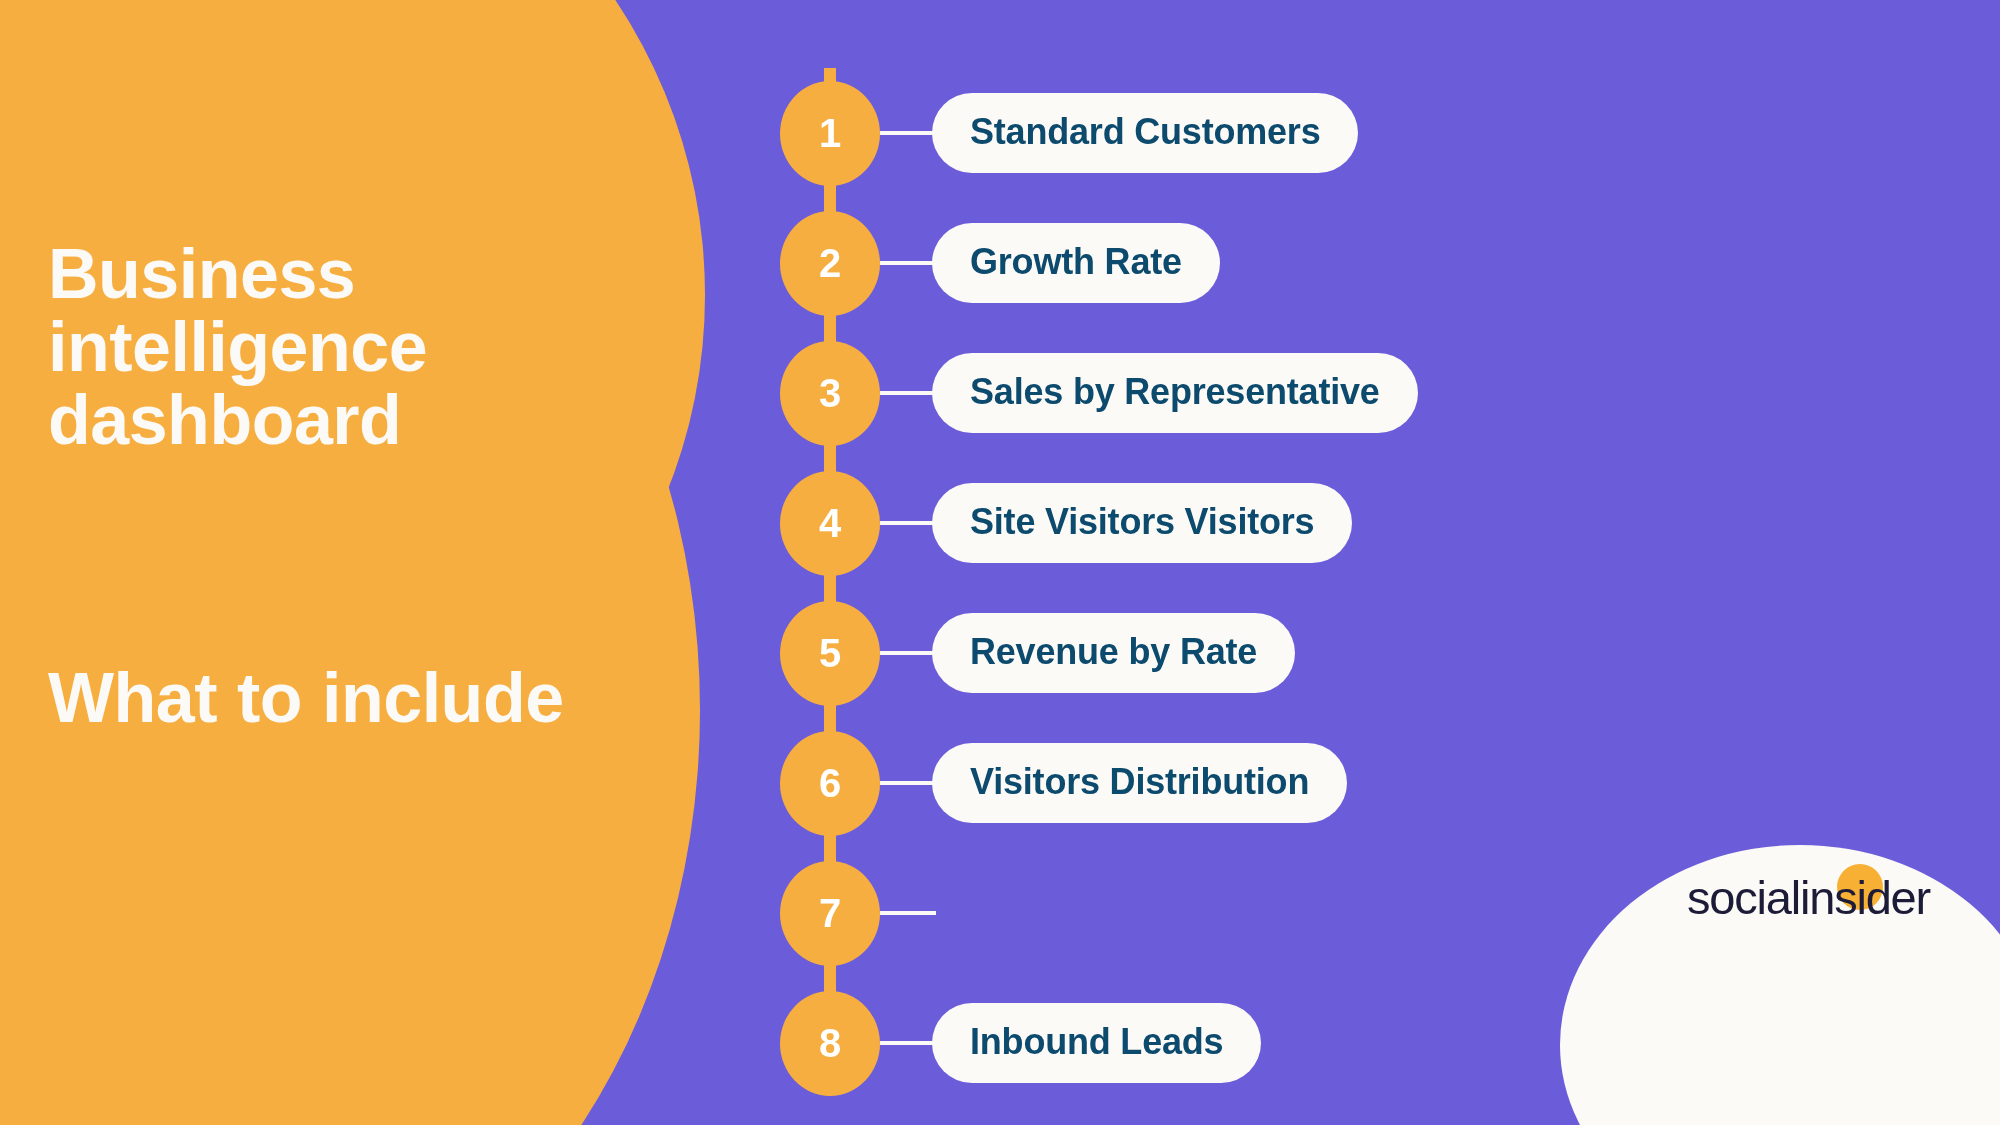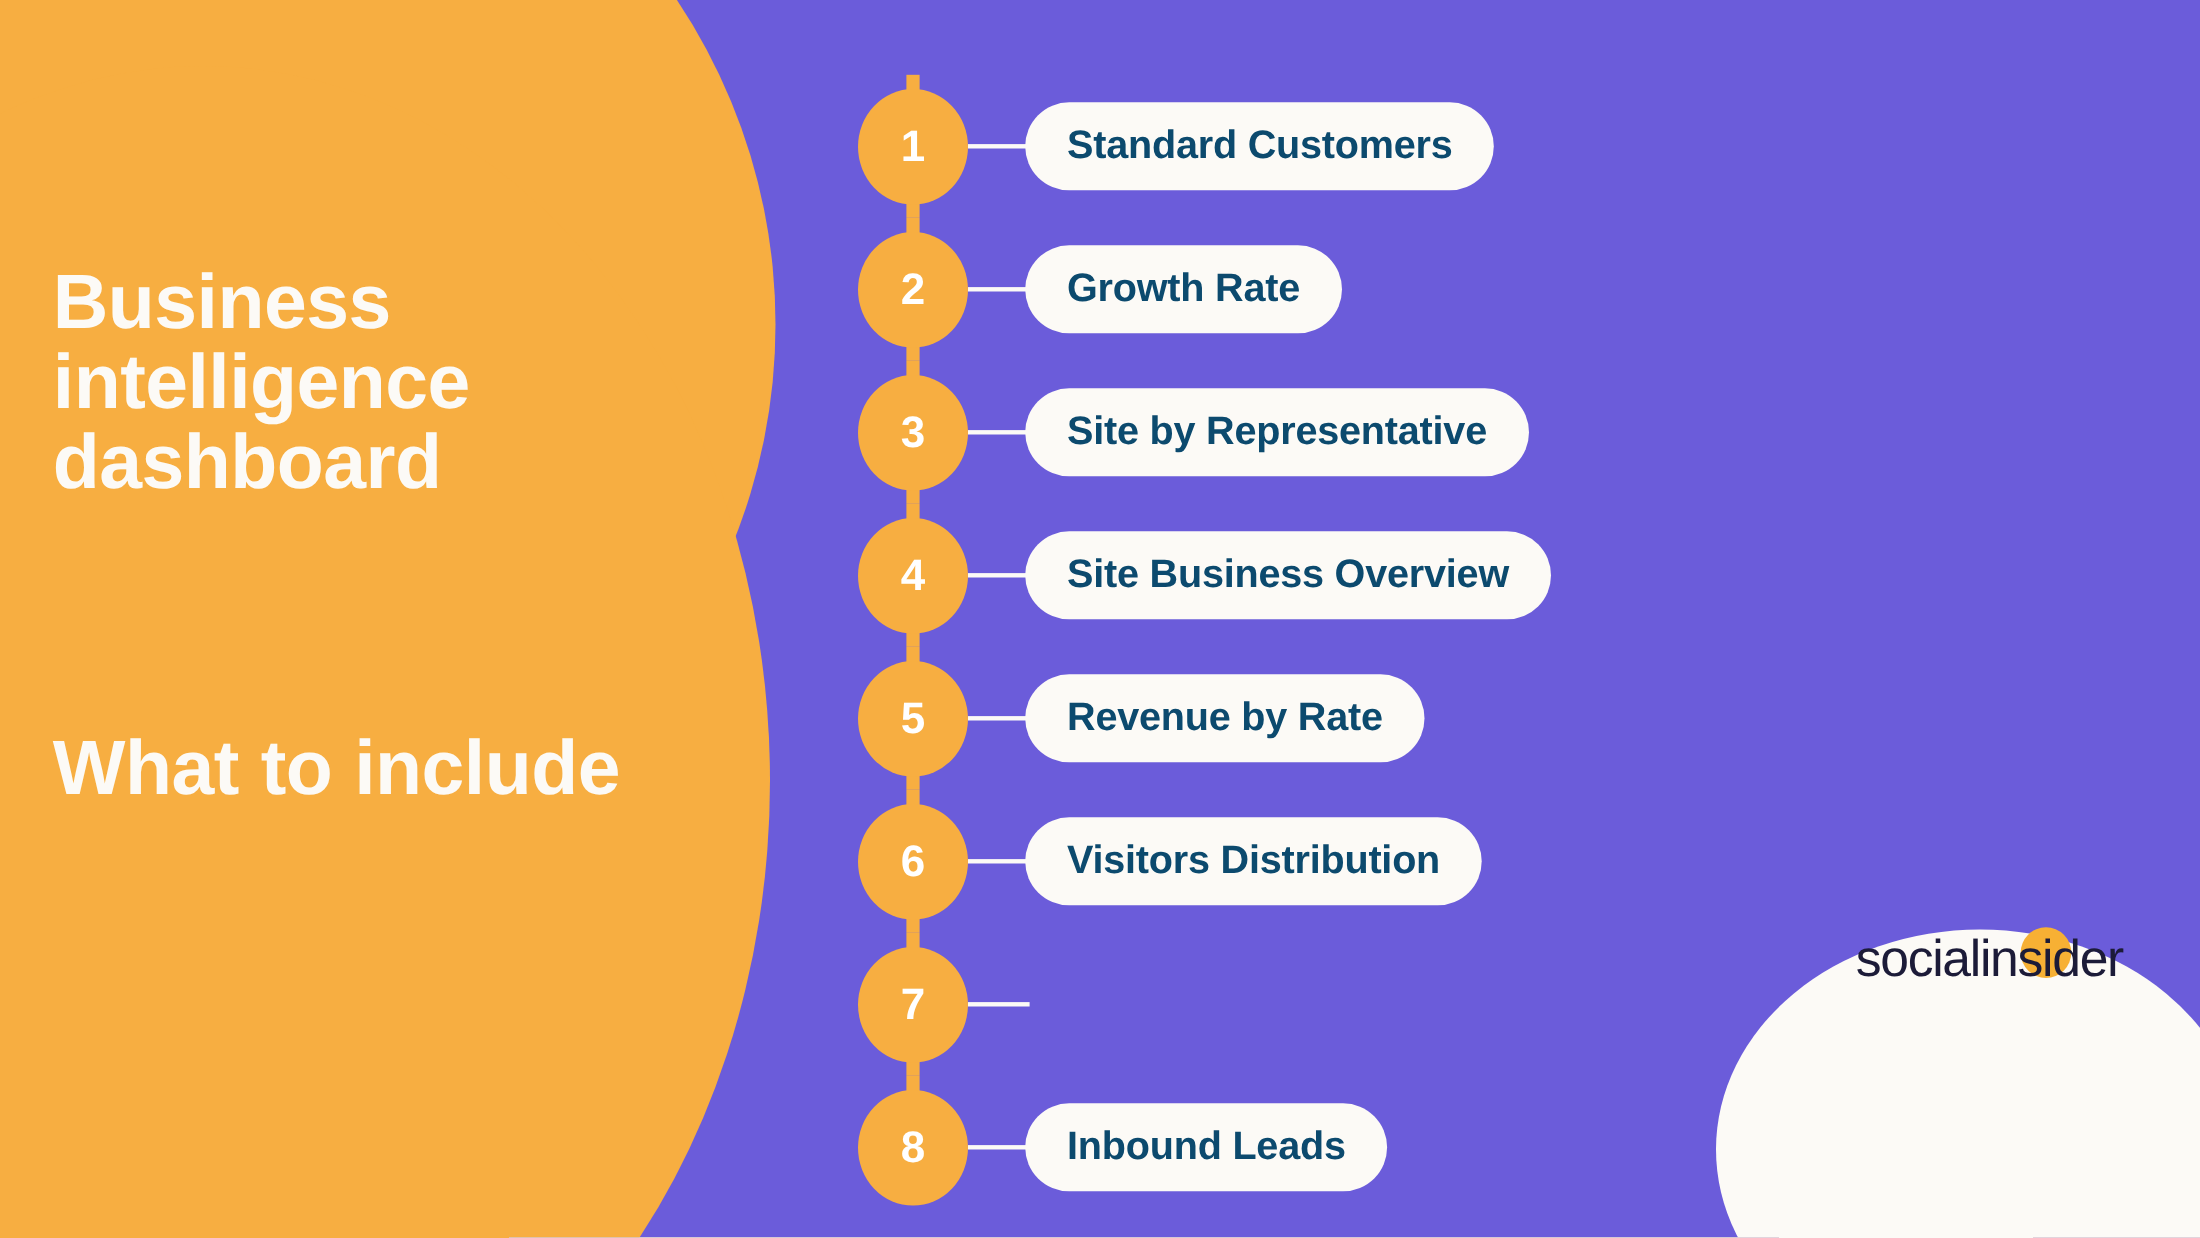--- a/index.html
+++ b/index.html
@@ -135,23 +135,23 @@
     bottom: -120px;
     width: 480px;
     height: 400px;
     background: #FCFAF6;
     border-radius: 50%;
     z-index: 6;
   }
   .logo-mark {
     position: absolute;
     right: 70px;
-    bottom: 220px;
+    bottom: 199px;
     display: flex;
-    align-items: flex-start;
+    align-items: center;
     z-index: 7;
     height: 58px;
   }
   .logo-text {
     position: relative;
     font-size: 47px;
     font-weight: 500;
     color: #1C1B38;
     letter-spacing: -1.2px;
     line-height: 1;
@@ -193,27 +193,27 @@
       <div class="step">
         <div class="stem"></div>
         <div class="bubble">2</div>
         <div class="connector"></div>
         <div class="pill">Growth Rate</div>
       </div>
       <div class="step">
         <div class="stem"></div>
         <div class="bubble">3</div>
         <div class="connector"></div>
-        <div class="pill">Site by Representative</div>
+        <div class="pill">Sales by Representative</div>
       </div>
       <div class="step">
         <div class="stem"></div>
         <div class="bubble">4</div>
         <div class="connector"></div>
-        <div class="pill">Site Business Overview</div>
+        <div class="pill">Site Visitors Visitors</div>
       </div>
       <div class="step">
         <div class="stem"></div>
         <div class="bubble">5</div>
         <div class="connector"></div>
         <div class="pill">Revenue by Rate</div>
       </div>
       <div class="step">
         <div class="stem"></div>
         <div class="bubble">6</div>

